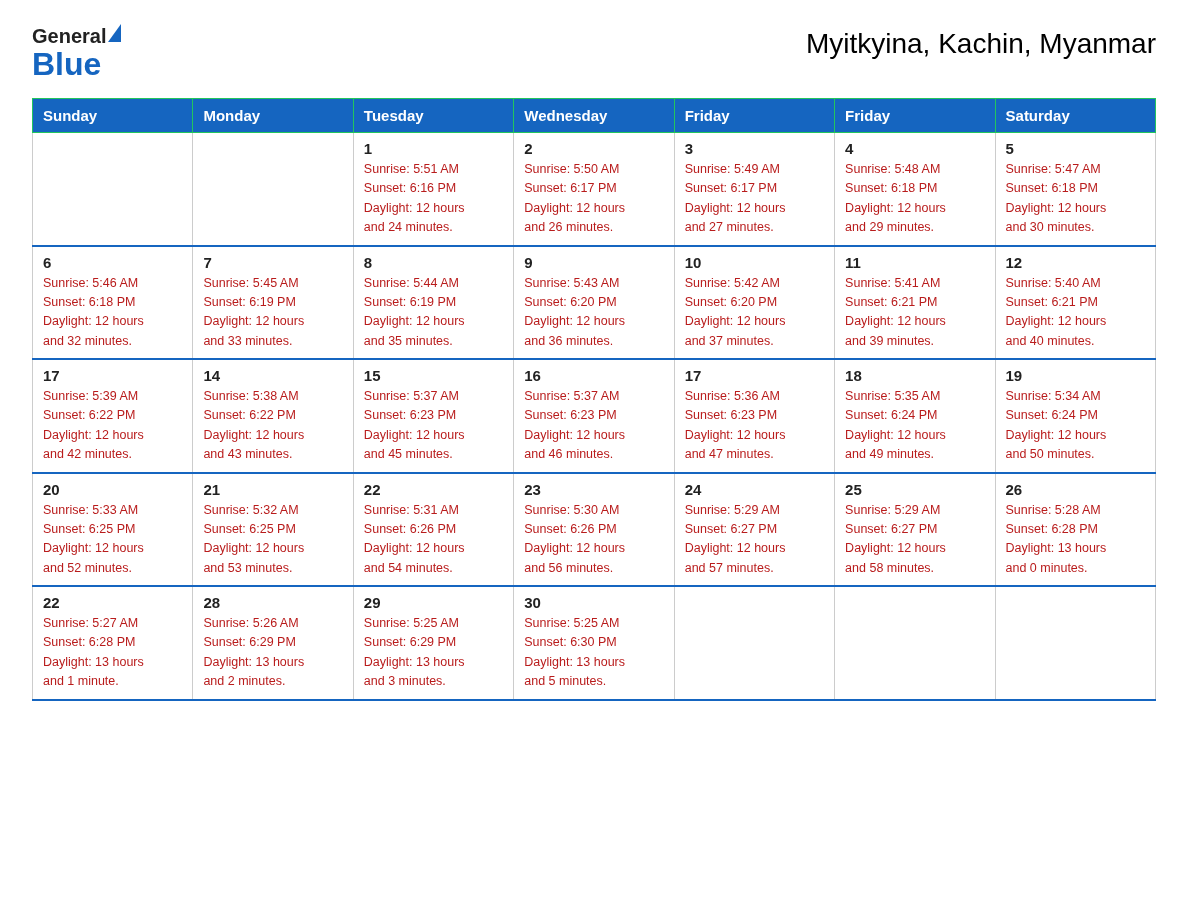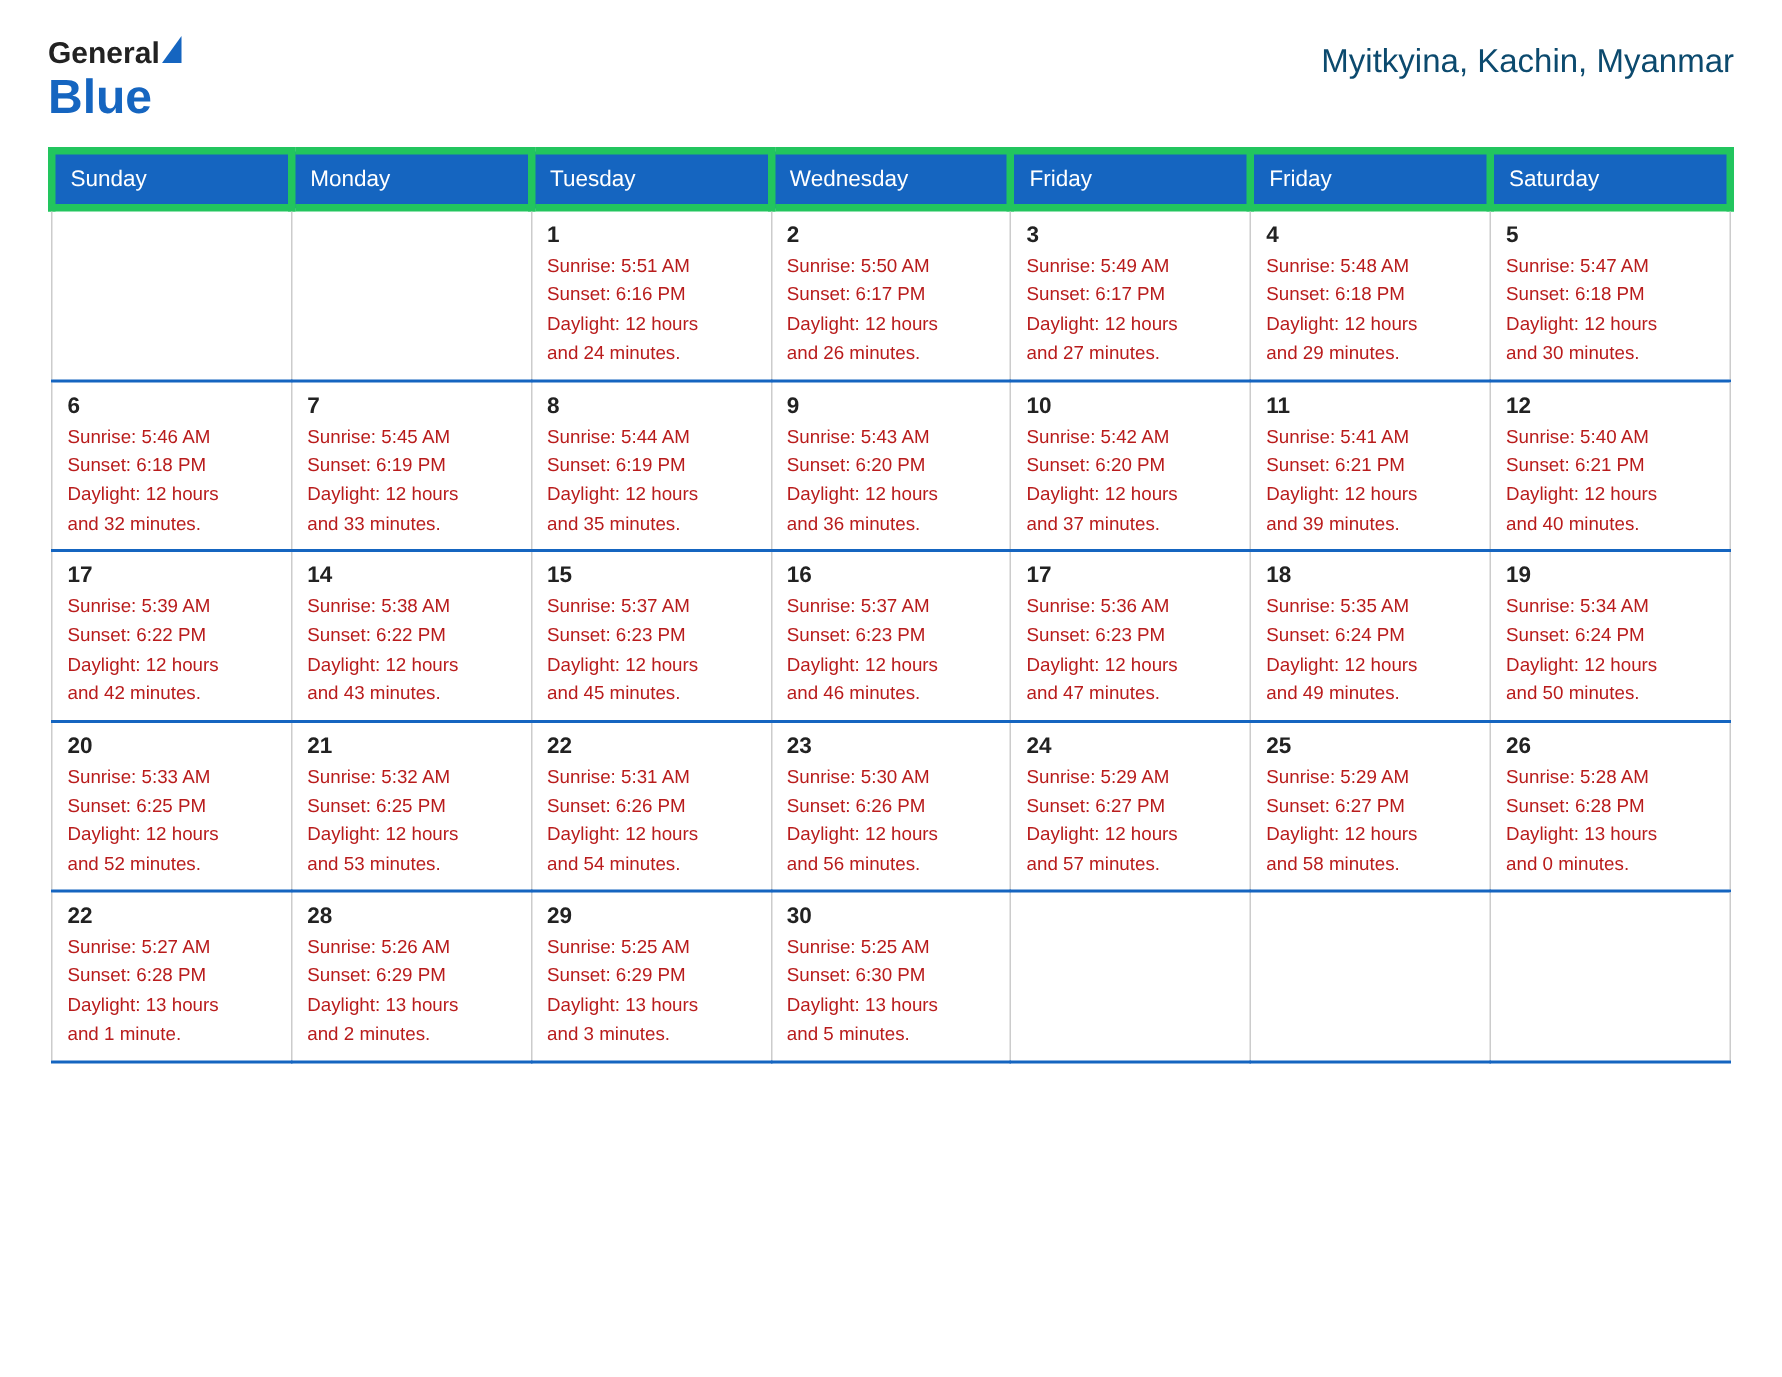--- a/index.html
+++ b/index.html
@@ -47,37 +47,37 @@
     .title-area {
       text-align: right;
     }
     .cal-title {
       font-size: 52px;
       font-weight: normal;
       color: #222;
       line-height: 1.1;
     }
     .cal-subtitle {
-      font-size: 22px;
-      color: #0c4a6e;
+      font-size: 28px;
+      color: #000000;
       margin-top: 4px;
     }
     table {
       width: 100%;
       border-collapse: collapse;
       table-layout: fixed;
     }
     thead tr th {
       background: #1565c0;
       color: #fff;
       font-size: 15px;
-      font-weight: normal;
+      font-weight: bold;
       padding: 8px 10px;
       text-align: left;
-      border: 5px solid #22c55e;
+      border: 1px solid #22c55e;
     }
     tbody tr td {
       vertical-align: top;
       border: 1px solid #ccc;
       padding: 7px 10px;
       font-size: 13px;
       min-height: 90px;
       height: 110px;
     }
     tbody tr {

